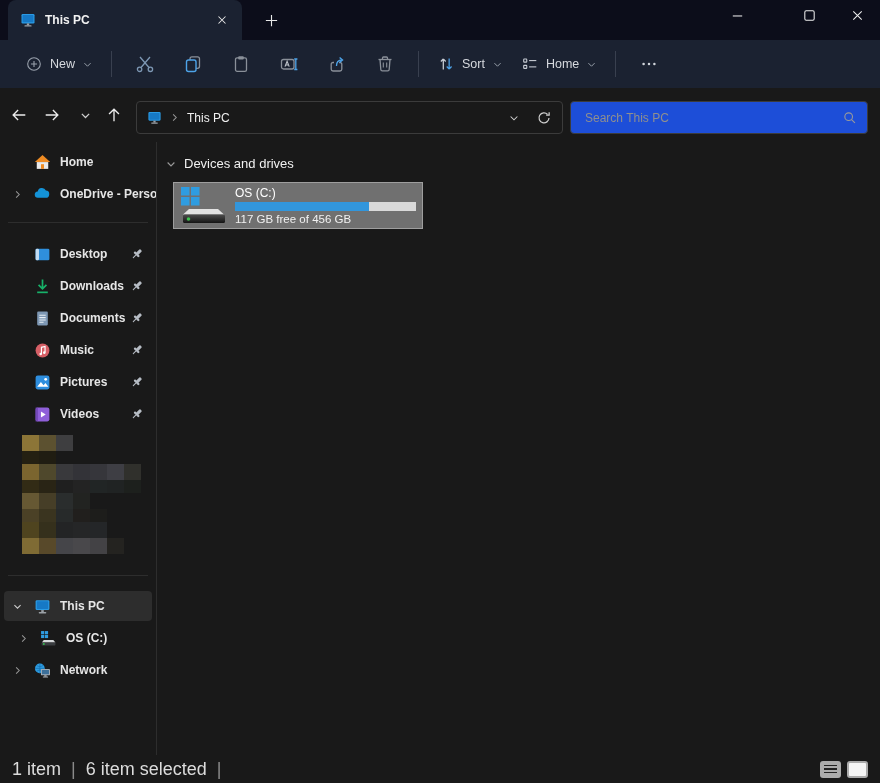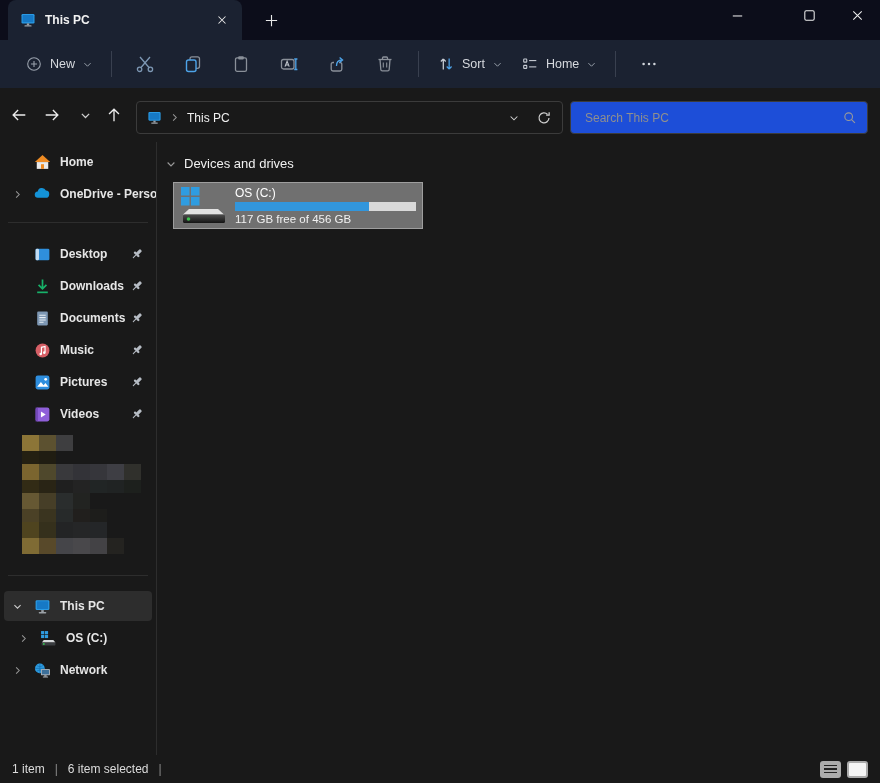--- a/index.html
+++ b/index.html
@@ -58,21 +58,21 @@
     font-size:13px;color:#f0f0f0;}
   .tile{position:absolute;left:16px;top:40px;width:250px;height:47px;box-sizing:border-box;
     background:#707070;border:1px solid #9e9e9e;display:flex;align-items:center;padding:0 6px;gap:9px;}
   .drive-info{flex:1;min-width:0;}
   .drive-name{font-size:12px;color:#ffffff;margin-bottom:2px;}
   .bar{height:9px;background:#d9d9d9;overflow:hidden;}
   .bar-fill{height:100%;background:#3296dc;}
   .drive-free{font-size:11.5px;color:#f1f1f1;margin-top:2px;}
   
   .statusbar{position:absolute;left:0;right:0;bottom:0;height:28px;background:#191919;
-    display:flex;align-items:center;padding:0 12px;gap:10px;color:#dcdcdc;font-size:12px;}
+    display:flex;align-items:center;padding:0 12px;gap:10px;color:#dcdcdc;font-size:18px;}
   .st-sep{color:#8a8a8a;}
   .view-toggles{margin-left:auto;display:flex;gap:6px;align-items:center;}
   .vt{width:21px;height:17px;border-radius:3px;display:flex;align-items:center;justify-content:center;}
   .vt-details{background:#ababab;display:flex;flex-direction:column;gap:2px;align-items:center;justify-content:center;}
   .vt-details i{display:block;width:13px;height:1.6px;background:#222;}
   .vt-large{border:2px solid #ababab;background:#f5f5f5;box-sizing:border-box;width:21px;height:17px;}
 </style>
 </head>
 <body>
 

